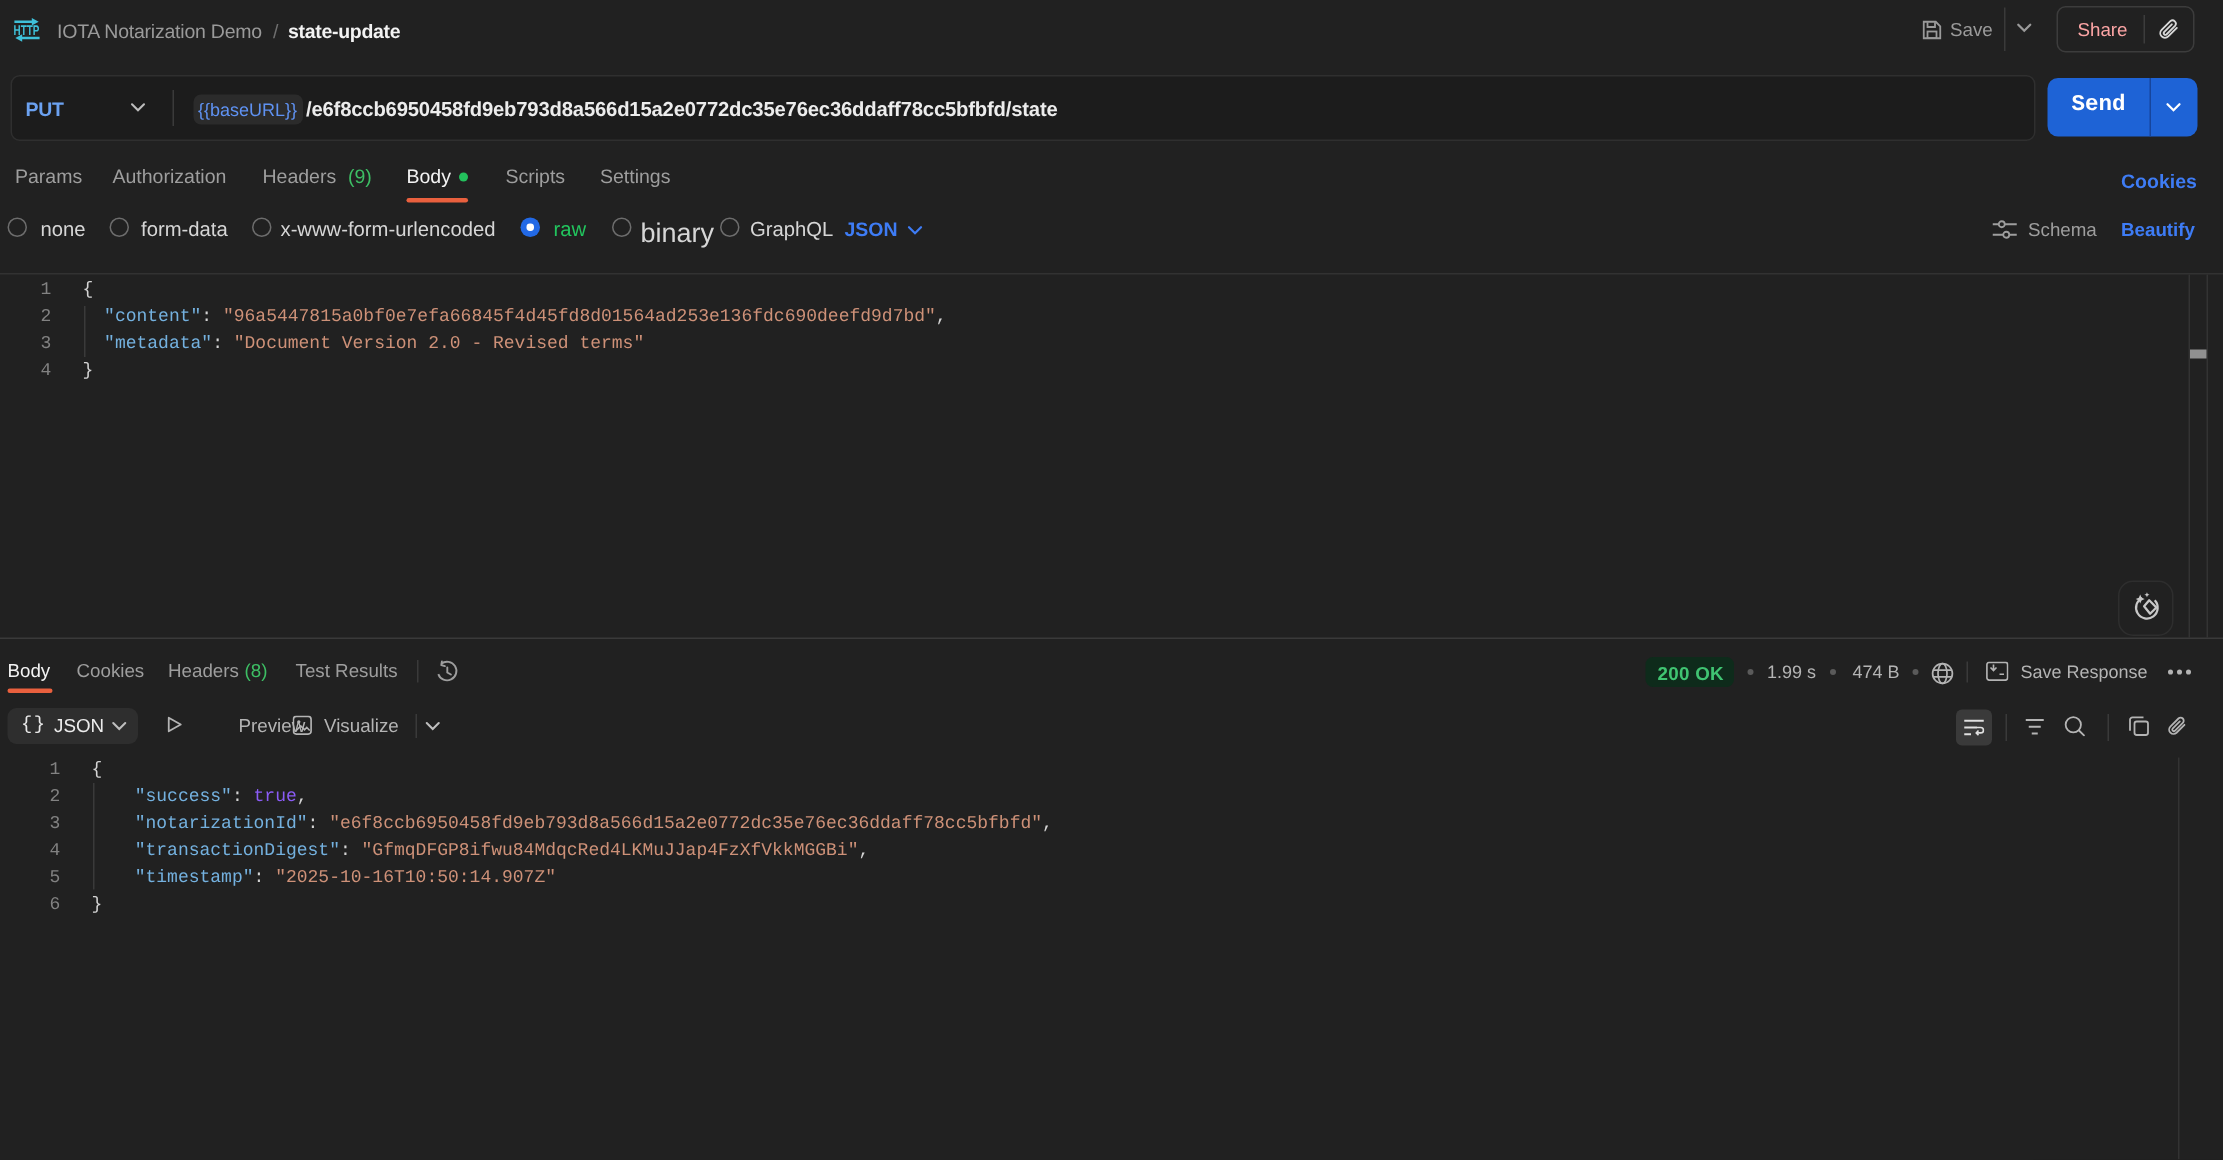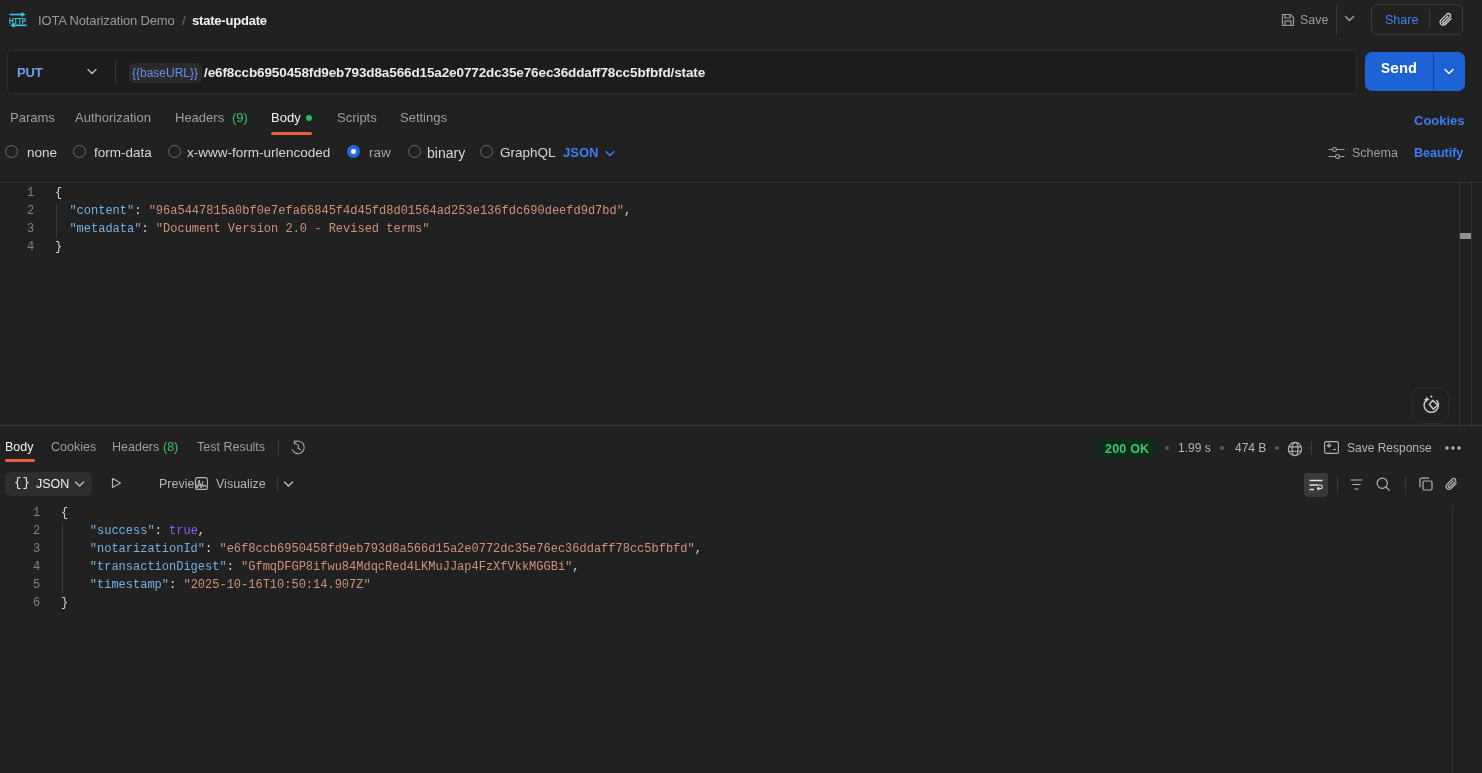--- a/index.html
+++ b/index.html
@@ -32,21 +32,21 @@
     <path d="M4 1.8 V5 H9 V1.8" fill="none" stroke="#9a9a9a" stroke-width="1.2"></path>
     <rect x="4" y="8" width="6" height="4.4" fill="none" stroke="#9a9a9a" stroke-width="1.2"></rect>
   </svg>
   <span class="abs" style="left:1300px;top:13px;font-size:12.5px;color:#9a9a9a;">Save</span>
   <div class="abs" style="left:1336px;top:5px;width:1px;height:29px;background:#3a3a3a;"></div>
   <svg class="abs" style="left:1344px;top:15px;" width="11" height="8" viewBox="0 0 11 8">
     <path d="M1.5 1.5 L5.5 5.5 L9.5 1.5" fill="none" stroke="#9a9a9a" stroke-width="1.5" stroke-linecap="round"></path>
   </svg>
 
   <div class="abs" style="left:1371px;top:4px;width:92px;height:31px;border:1px solid #3c3c3c;border-radius:6px;"></div>
-  <span class="abs" style="left:1385px;top:13px;font-size:12.5px;color:#3b82f6;">Share</span>
+  <span class="abs" style="left:1385px;top:13px;font-size:12.5px;color:#fca5a5;">Share</span>
   <div class="abs" style="left:1429px;top:10px;width:1px;height:19px;background:#3c3c3c;"></div>
   <svg class="abs" style="left:1438px;top:12px;" width="15" height="15" viewBox="0 0 15 15">
     <path d="M13.2 6.6 L7.5 12.3 A3.1 3.1 0 0 1 3.1 7.9 L8.9 2.1 A2.2 2.2 0 0 1 12 5.2 L6.3 11 A1.15 1.15 0 0 1 4.7 9.4 L9.9 4.2" fill="none" stroke="#d8d8d8" stroke-width="1.25" stroke-linecap="round"></path>
   </svg>
 </div>
 
 <div class="abs" style="left:7px;top:50px;width:1350px;height:44px;border:1px solid #2f2f2f;background:#1c1c1c;border-radius:6px;"></div>
 <span class="abs" style="left:17px;top:65px;font-size:13px;font-weight:700;color:#6ba1f0;letter-spacing:-0.2px;">PUT</span>
 <svg class="abs" style="left:86px;top:68px;" width="12" height="8" viewBox="0 0 12 8">
   <path d="M2 1.5 L6 5.5 L10 1.5" fill="none" stroke="#bdbdbd" stroke-width="1.4" stroke-linecap="round"></path>
@@ -75,23 +75,23 @@
 <span class="abs" style="left:1414px;top:113px;font-size:13px;font-weight:700;color:#3e7cf5;">Cookies</span>
 
 <div class="abs" style="left:5px;top:145px;width:13px;height:13px;border:1.5px solid #6d6d6d;border-radius:50%;"></div>
 <span class="abs" style="left:27px;top:144.5px;font-size:13.5px;color:#d6d6d6;">none</span>
 <div class="abs" style="left:73px;top:145px;width:13px;height:13px;border:1.5px solid #6d6d6d;border-radius:50%;"></div>
 <span class="abs" style="left:94px;top:144.5px;font-size:13.5px;color:#d6d6d6;">form-data</span>
 <div class="abs" style="left:168px;top:145px;width:13px;height:13px;border:1.5px solid #6d6d6d;border-radius:50%;"></div>
 <span class="abs" style="left:187px;top:144.5px;font-size:13.5px;color:#d6d6d6;">x-www-form-urlencoded</span>
 <div class="abs" style="left:347px;top:145px;width:13px;height:13px;border-radius:50%;background:#2269e6;"></div>
 <div class="abs" style="left:351.3px;top:149.3px;width:4.6px;height:4.6px;border-radius:50%;background:#ffffff;"></div>
-<span class="abs" style="left:369px;top:144.5px;font-size:13.5px;color:#a3a3a3;">raw</span>
+<span class="abs" style="left:369px;top:144.5px;font-size:13.5px;color:#22c55e;">raw</span>
 <div class="abs" style="left:408px;top:145px;width:13px;height:13px;border:1.5px solid #6d6d6d;border-radius:50%;"></div>
-<span class="abs" style="left:427px;top:144.5px;font-size:14px;color:#d6d6d6;">binary</span>
+<span class="abs" style="left:427px;top:144.5px;font-size:18px;color:#d6d6d6;">binary</span>
 <div class="abs" style="left:480px;top:145px;width:13px;height:13px;border:1.5px solid #6d6d6d;border-radius:50%;"></div>
 <span class="abs" style="left:500px;top:144.5px;font-size:13.5px;color:#d6d6d6;">GraphQL</span>
 <span class="abs" style="left:563px;top:144.5px;font-size:13px;font-weight:700;color:#3e7cf5;">JSON</span>
 <svg class="abs" style="left:604px;top:150px;" width="12" height="8" viewBox="0 0 12 8">
   <path d="M2 1.5 L6 5.5 L10 1.5" fill="none" stroke="#3e7cf5" stroke-width="1.5" stroke-linecap="round"></path>
 </svg>
 
 <svg class="abs" style="left:1328px;top:146px;" width="17" height="14" viewBox="0 0 17 14">
   <g stroke="#9e9e9e" stroke-width="1.2" fill="none">
     <path d="M0.5 3.5 H4.5 M8.5 3.5 H16.5"></path>

